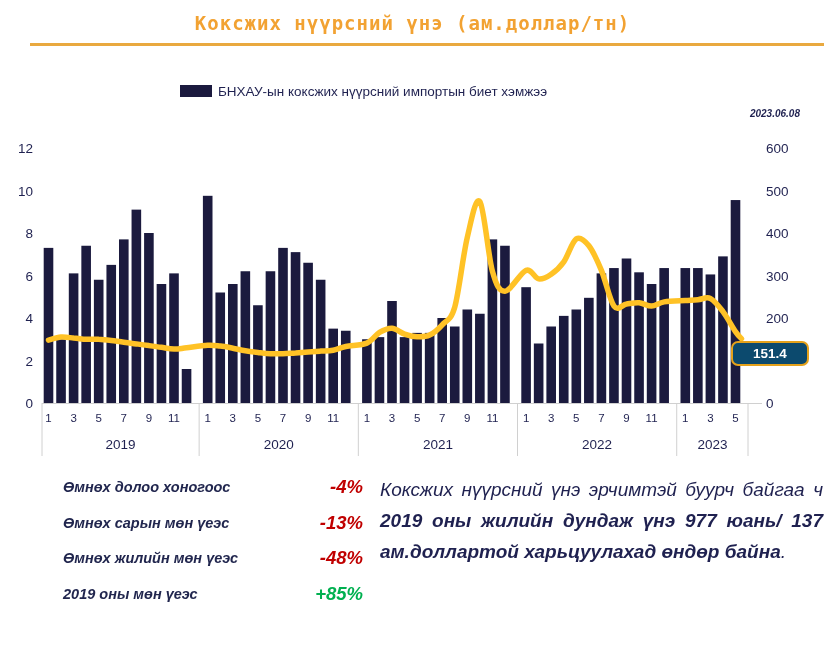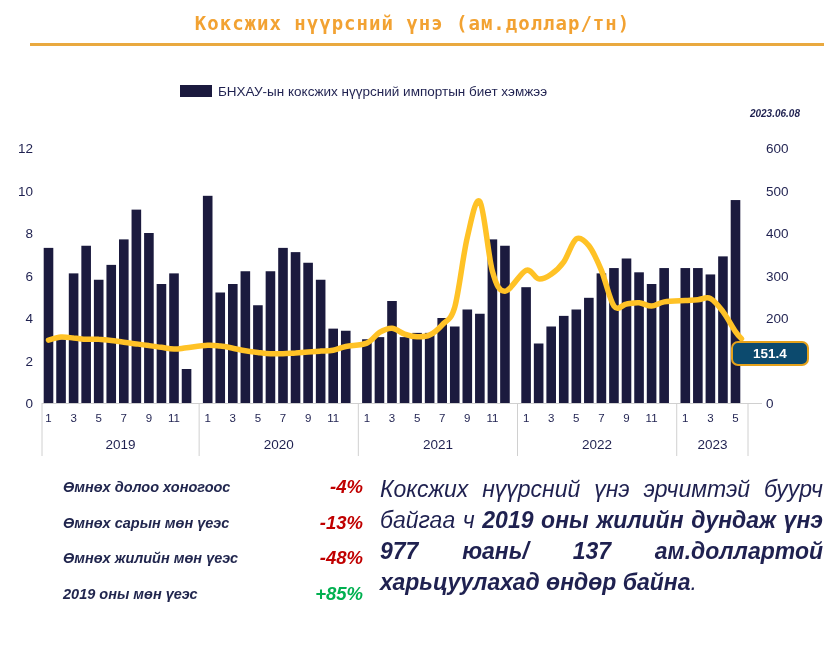--- a/index.html
+++ b/index.html
@@ -20,21 +20,21 @@
   .end-label{position:absolute;left:731px;top:341px;background:#0c4a6e;color:#ffffff;
              border:2.5px solid #E4A11B;border-radius:7px;font-size:13.5px;font-weight:bold;
              padding:2px 20px;line-height:17px;text-align:center;}
   .stats{position:absolute;left:34px;top:476px;width:300px;margin-left:29px;}
   .stat-row{position:relative;height:35.5px;}
   .stat-label{position:absolute;left:0;top:3px;font-size:14.5px;font-weight:bold;
               font-style:italic;color:#21264E;}
   .stat-value{position:absolute;right:0;top:0;font-size:18.5px;font-weight:bold;
               font-style:italic;}
   .commentary{position:absolute;left:380px;top:474px;width:443px;
-              font-size:23px;font-style:italic;color:#1F2150;line-height:31px;
+              font-size:19px;font-style:italic;color:#1F2150;line-height:31px;
               text-align:justify;}
   .commentary .c-bold{font-weight:bold;}
 </style>
 </head>
 <body>
 
 <div class="page">
 
   <div class="title">Коксжих нүүрсний үнэ (ам.доллар/тн)</div>
   <div class="rule"></div>

